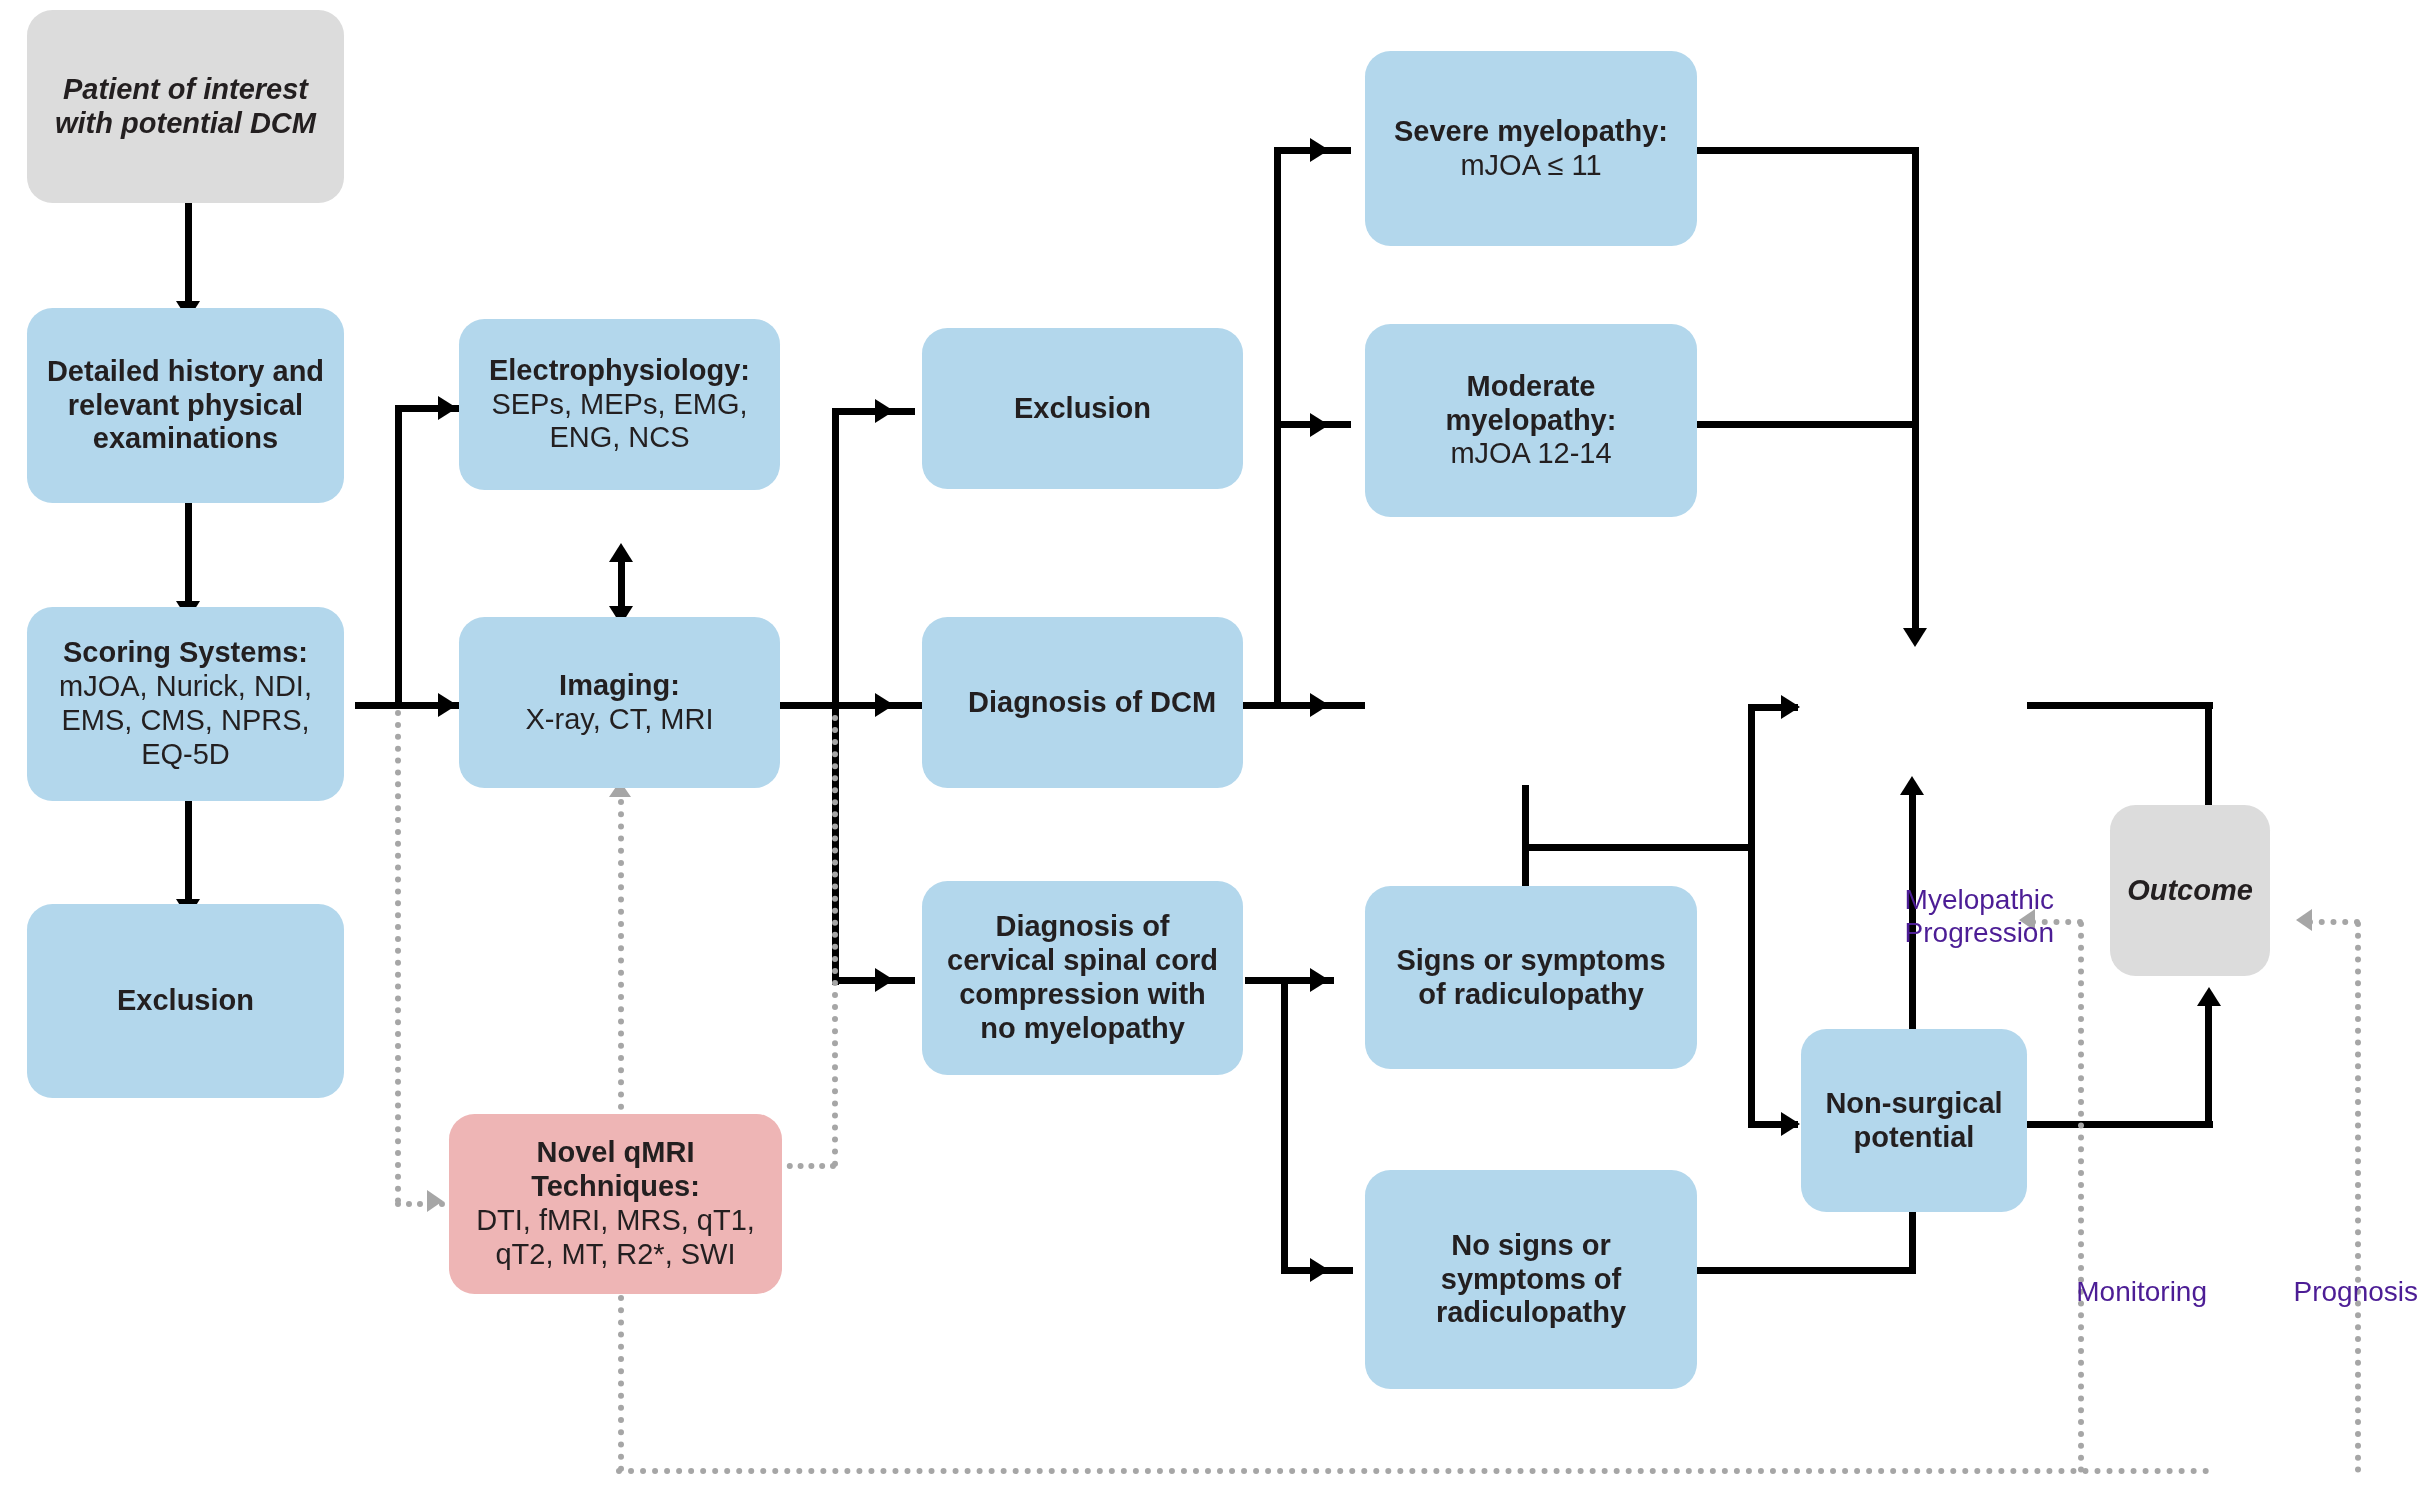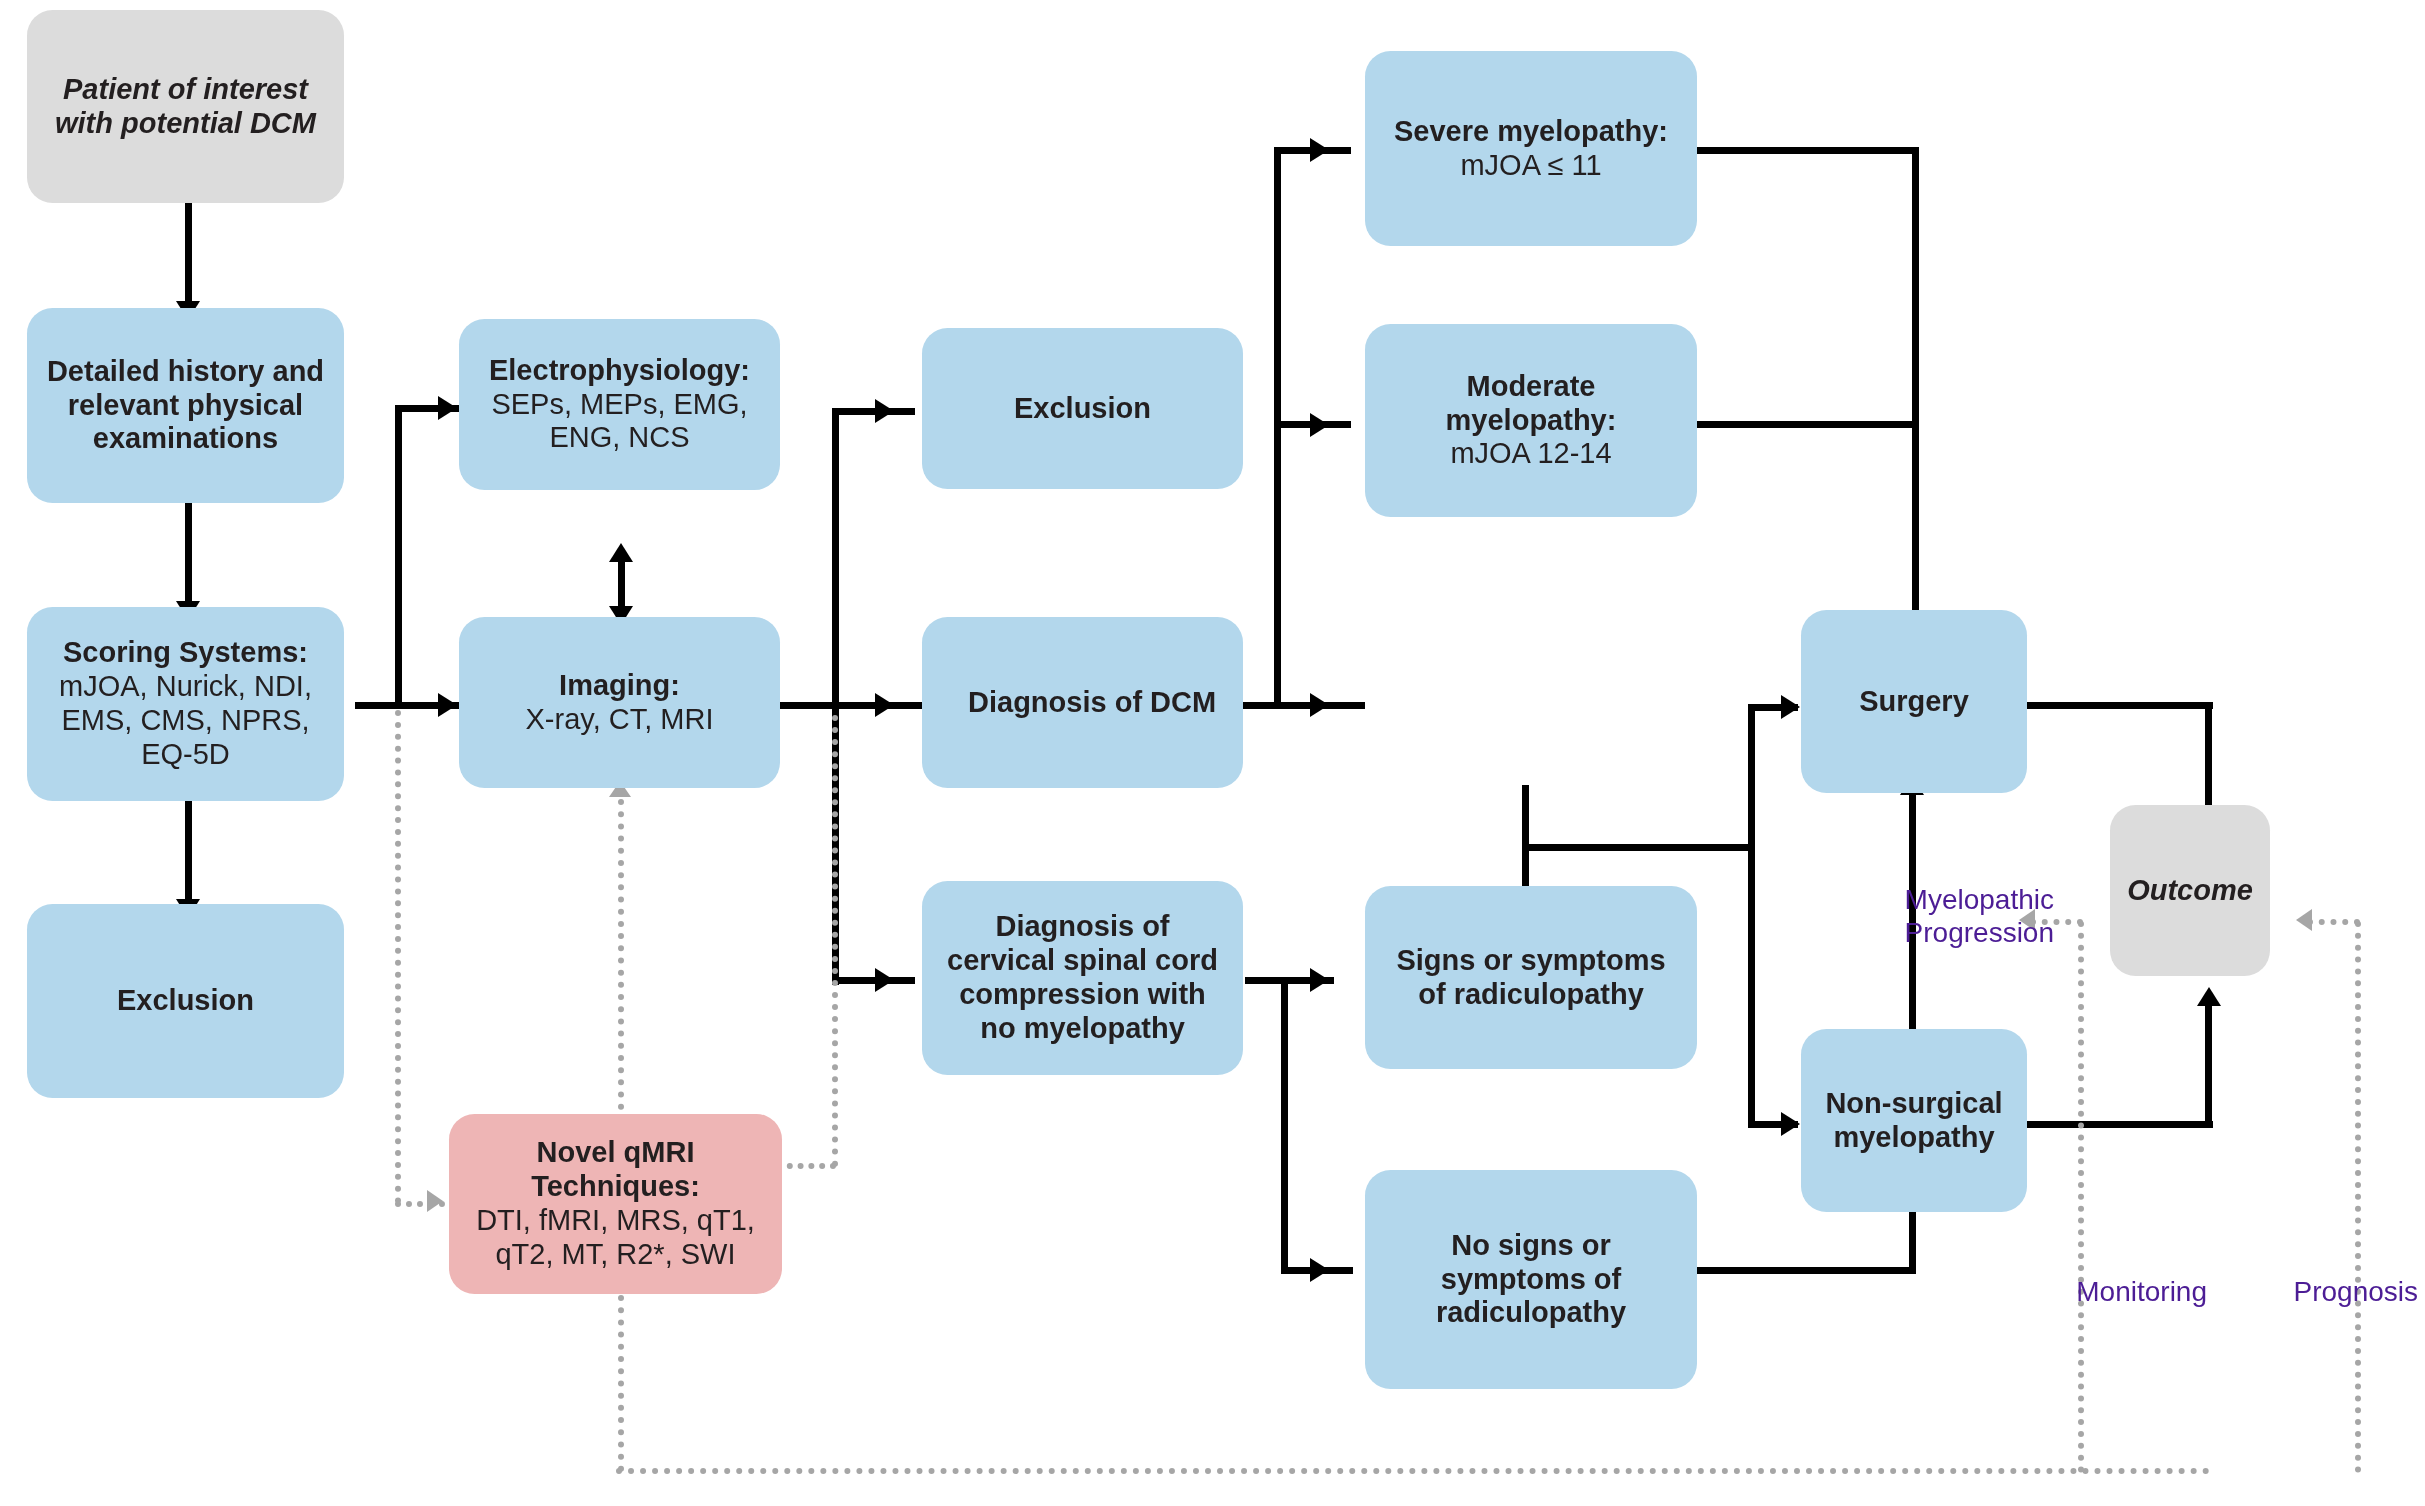--- a/index.html
+++ b/index.html
@@ -223,27 +223,24 @@
     <span class="ttl">Signs or symptoms</span>
     <span class="ttl">of radiculopathy</span>
   </div>
 
   <div class="node blue" style="left:1365px;top:1170px;width:332px;height:219px;">
     <span class="ttl">No signs or</span>
     <span class="ttl">symptoms of</span>
     <span class="ttl">radiculopathy</span>
   </div>
 
-  <div class="node blue" style="left:1801px;top:610px;width:226px;height:183px;">
-    <span class="ttl">Surgery</span>
-  </div>
 
   <div class="node blue" style="left:1801px;top:1029px;width:226px;height:183px;">
     <span class="ttl">Non-surgical</span>
-    <span class="ttl">myelopathy</span>
+    <span class="ttl">potential</span>
   </div>
 
   <div class="node grey" style="left:2110px;top:805px;width:160px;height:171px;">
     <span class="ttl">Outcome</span>
   </div>
 
   <div class="flabel" style="left:1766px;top:883px;width:288px;">Myelopathic
 Progression</div>
 
   <div class="flabel" style="left:1952px;top:1275px;width:255px;">Monitoring</div>

